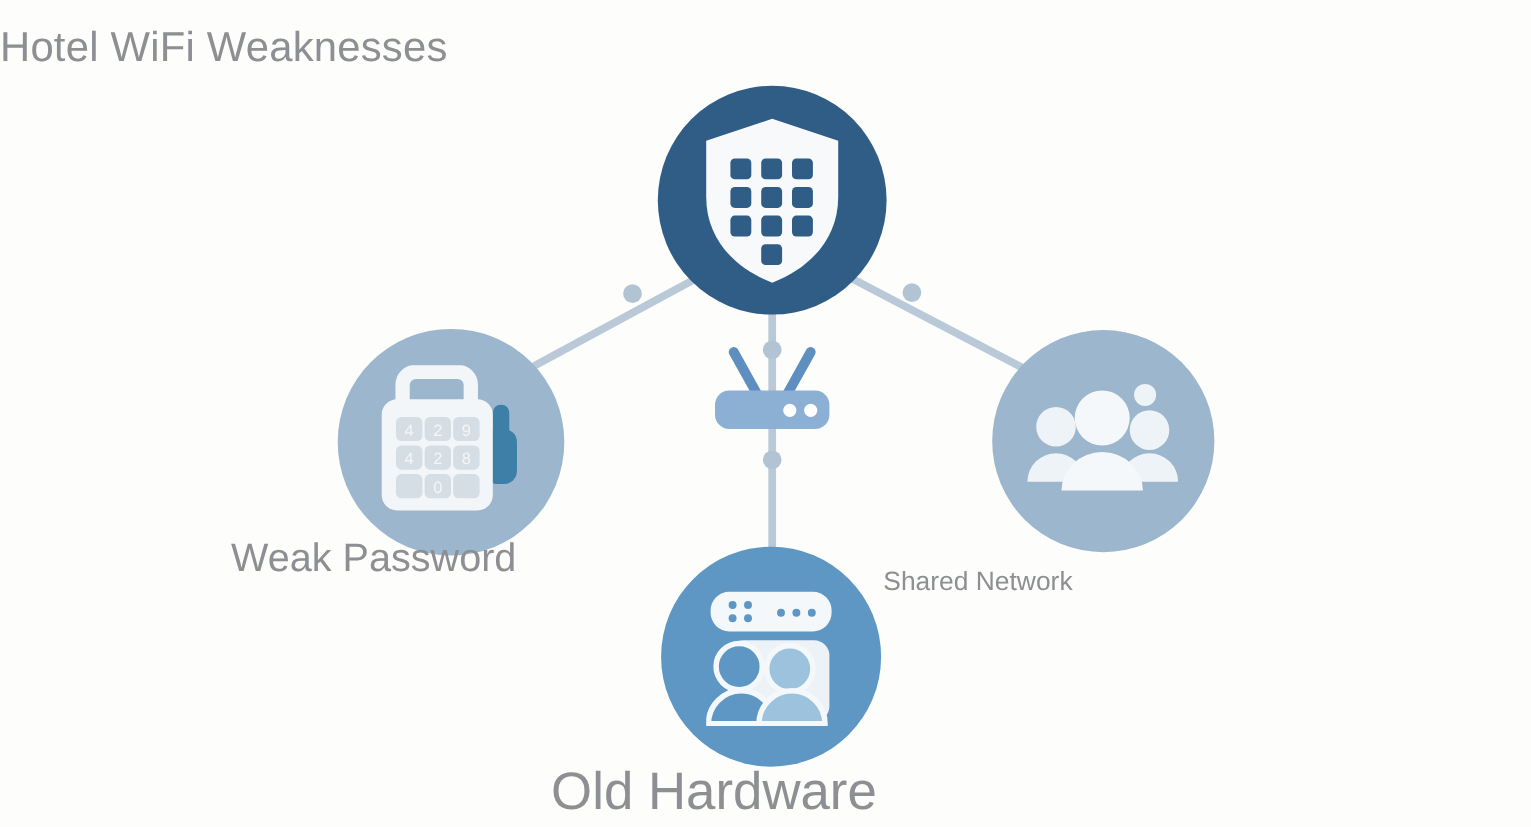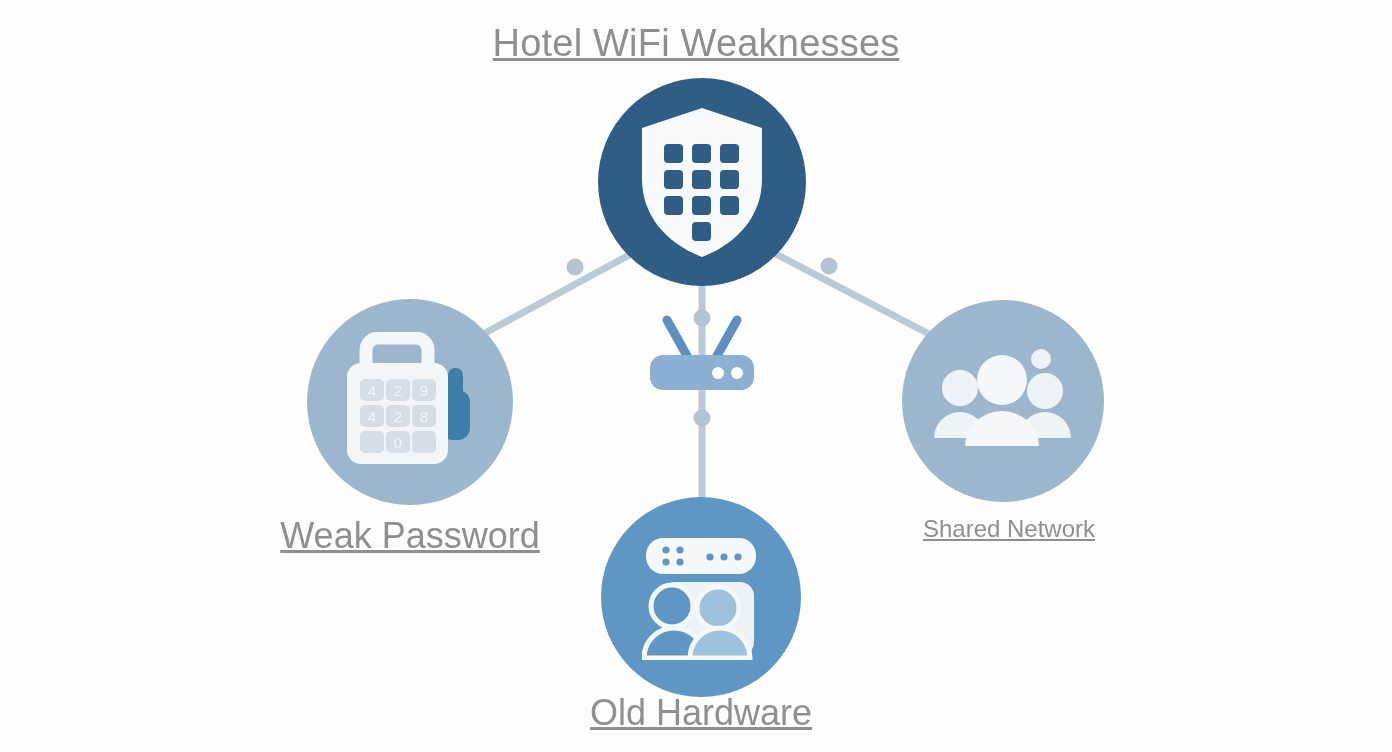--- a/index.html
+++ b/index.html
@@ -55,48 +55,47 @@
     height: 200px;
     left: 601px;
     top: 497px;
     background: #5e97c4;
   }
   .label {
     position: absolute;
     color: #8d8f92;
     font-weight: 400;
     white-space: nowrap;
-    text-align: center;
-    text-decoration: underline;
+    text-align: left;
   }
   .title-label {
     left: 0;
     top: 22px;
     width: 1392px;
     font-size: 38px;
     color: #8d8f92;
     letter-spacing: 0.2px;
   }
   .label-left {
     left: 210px;
-    top: 515px;
+    top: 486px;
     width: 400px;
     font-size: 36px;
   }
   .label-right {
     left: 803px;
     top: 515px;
     width: 412px;
     font-size: 24px;
   }
   .label-bottom {
     left: 501px;
     top: 692px;
     width: 400px;
-    font-size: 36px;
+    font-size: 48px;
   }
   .router-icon {
     position: absolute;
     left: 637px;
     top: 305px;
     width: 130px;
     height: 100px;
   }
 </style>
 </head>

